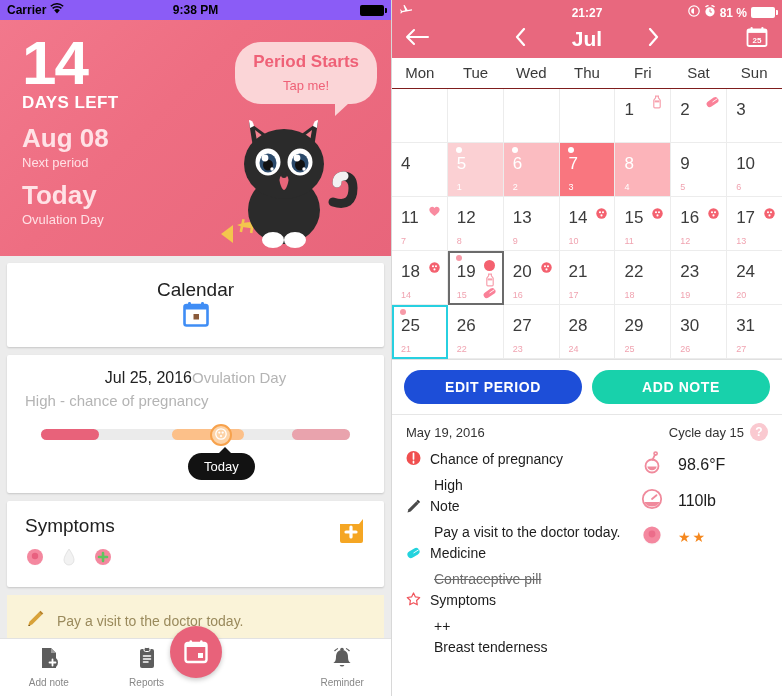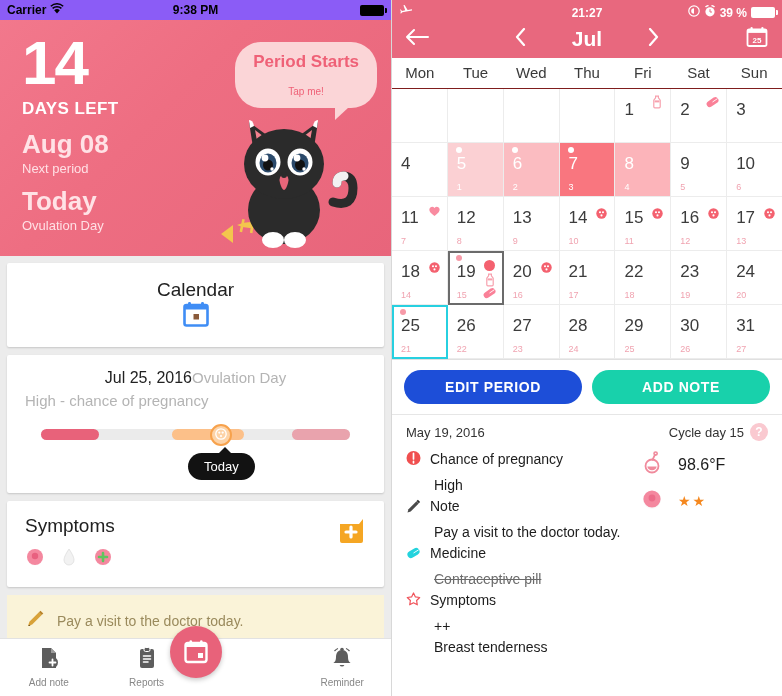--- a/index.html
+++ b/index.html
@@ -28,33 +28,33 @@
   .wifi { font-size: 12px; }
 
   
   .hero {
     position: relative; height: 236px;
     background: linear-gradient(135deg, #f2788c 0%, #ee6e82 40%, #e8657b 100%);
     color: #fff; overflow: hidden;
   }
   .hero-text { position: absolute; left: 22px; top: 14px; }
   .big-num { font-size: 62px; font-weight: bold; line-height: 0.95; letter-spacing: -2px; }
-  .days-left { font-size: 17px; font-weight: bold; letter-spacing: 0.4px; margin-top: 6px; }
+  .days-left { font-size: 17px; font-weight: bold; letter-spacing: 0.4px; margin-top: 0; }
   .next-date { font-size: 26px; font-weight: bold; margin-top: 10px; color: #ffe2e6; }
   .next-label { font-size: 13px; color: #ffe0e5; margin-top: 1px; }
   .today-big { font-size: 26px; font-weight: bold; margin-top: 10px; color: #ffe2e6; }
   .today-label { font-size: 13px; color: #ffe0e5; margin-top: 1px; }
 
   .bubble {
     position: absolute; right: 14px; top: 22px;
     background: #fbd5d7; border-radius: 26px;
     padding: 10px 18px 11px; text-align: center;
   }
   .bubble-title { color: #ef6177; font-size: 17px; font-weight: bold; }
-  .bubble-sub { color: #ef6177; font-size: 10px; margin-top: 14px; }
+  .bubble-sub { color: #ef6177; font-size: 13px; margin-top: 6px; }
   .bubble::after {
     content: ""; position: absolute; right: 28px; bottom: -12px;
     border-left: 14px solid #fbd5d7; border-bottom: 13px solid transparent;
   }
   .cat { position: absolute; right: 26px; bottom: -2px; }
 
   
   .cards { padding: 7px 7px 0; }
   .card {
     background: #fff; border-radius: 2px; margin-bottom: 8px;
@@ -435,21 +435,21 @@
               <path d="M6 3.2 a2.8 2.8 0 0 0 0 5.6 z" fill="#fff"></path>
             </svg>
         </span>
         <span>
           <svg width="12" height="12" viewBox="0 0 12 12">
               <circle cx="6" cy="6.8" r="4.6" fill="#fff"></circle>
               <path d="M1.5 2 q1.5 -1.6 3 -1.2 M10.5 2 q-1.5 -1.6 -3 -1.2" stroke="#fff" stroke-width="1.4" fill="none"></path>
               <path d="M6 4.2 v2.8 h2" stroke="#e8687e" stroke-width="1" fill="none"></path>
             </svg>
         </span>
-        <span>39 %</span>
+        <span>81 %</span>
         <span class="batt-w"></span>
       </span>
     </div>
 
     <div class="navbar">
       <span class="nav-back">
         <svg width="24" height="18" viewBox="0 0 24 18">
             <path d="M1 9 h21 M1 9 l7 -7 M1 9 l7 7" stroke="#fff" stroke-width="2" fill="none" stroke-linecap="round" stroke-linejoin="round"></path>
           </svg>
       </span>
@@ -755,20 +755,30 @@
                   <path d="M12.5 8.8 l2.5 -5.2" stroke="#f08a9c" stroke-width="1.8" stroke-linecap="round" fill="none"></path>
                   <circle cx="15.6" cy="2.6" r="1.6" fill="none" stroke="#f08a9c" stroke-width="1.6"></circle>
                   <path d="M7.3 15.5 a4.8 4.8 0 0 0 9.4 0z" fill="#f08a9c"></path>
                 </svg>
             </span>
             <span class="rd-metric-val">98.6°F</span>
           </div>
           <div class="rd-metric">
             <span>
               <svg width="24" height="24" viewBox="0 0 24 24">
+                  <circle cx="12" cy="12" r="9.2" fill="none" stroke="#f08a9c" stroke-width="1.8"></circle>
+                  <path d="M12 12 L16.5 8.2" stroke="#f08a9c" stroke-width="1.8" stroke-linecap="round"></path>
+                  <path d="M4.2 15 a9 9 0 0 0 15.6 0z" fill="#f08a9c"></path>
+                </svg>
+            </span>
+            <span class="rd-metric-val">110lb</span>
+          </div>
+          <div class="rd-metric">
+            <span>
+              <svg width="24" height="24" viewBox="0 0 24 24">
                   <circle cx="12" cy="13" r="9" fill="#fafafa"></circle>
                   <circle cx="12" cy="12" r="8.6" fill="#f4889f"></circle>
                   <circle cx="12" cy="11" r="3.4" fill="#ec6d8a"></circle>
                 </svg>
             </span>
             <span class="stars">★★</span>
           </div>
         </div>
       </div>
     </div>

